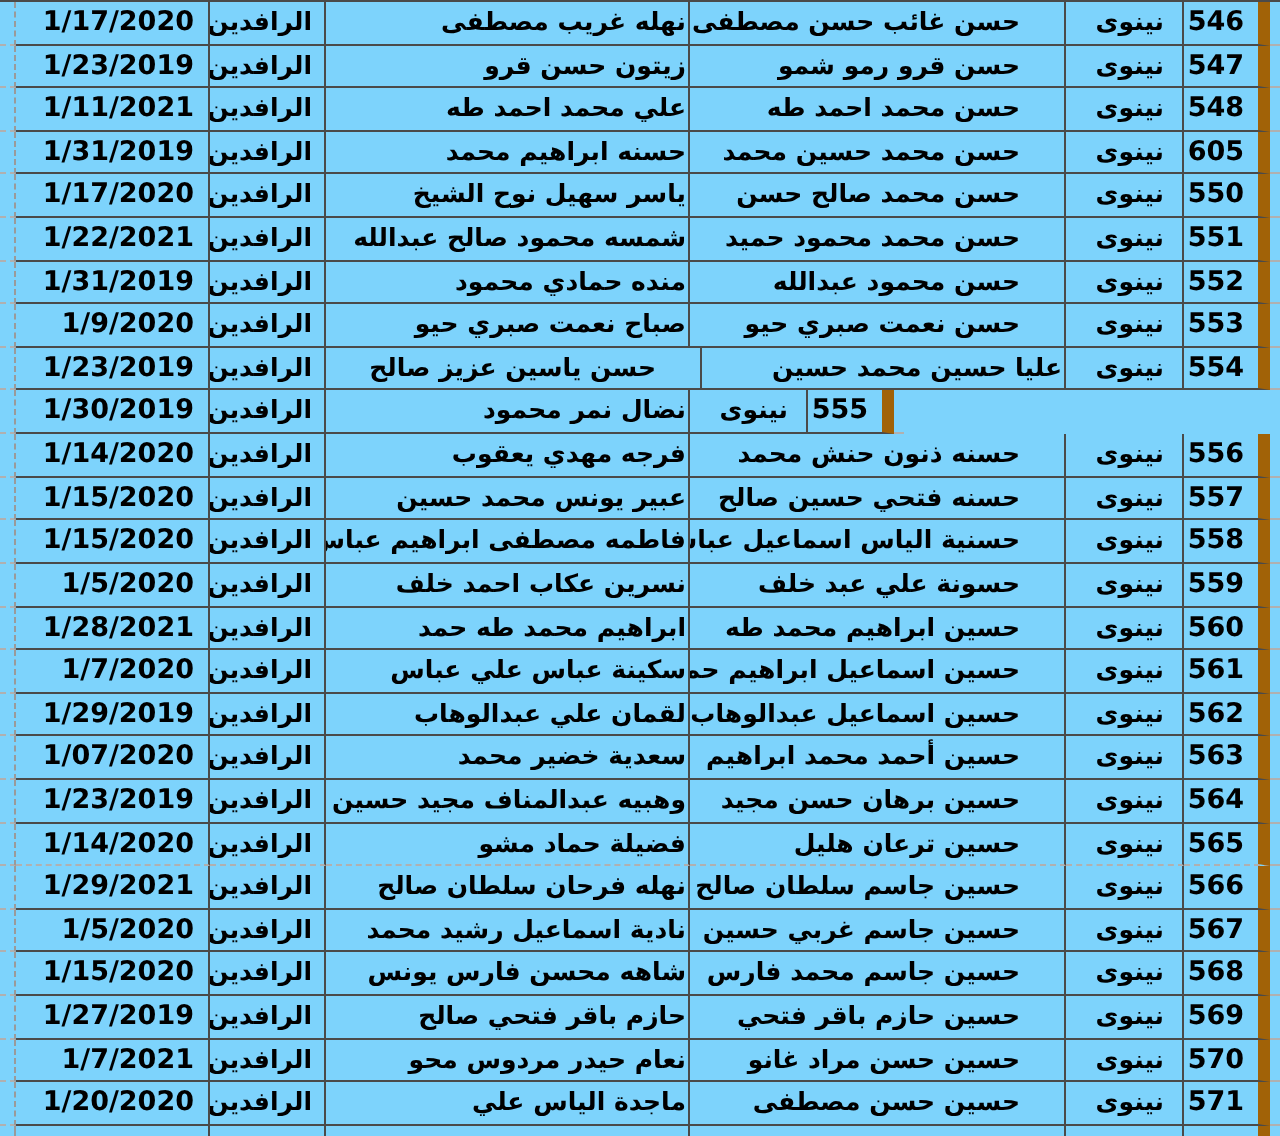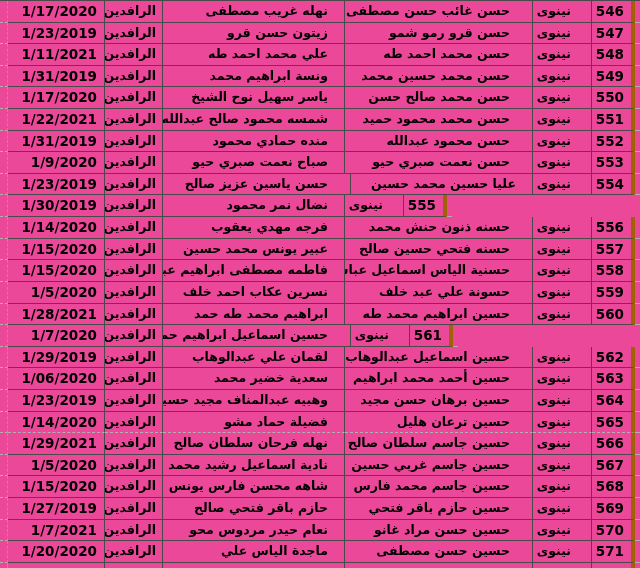--- a/index.html
+++ b/index.html
@@ -1,19 +1,19 @@
 <!DOCTYPE html>
 <html lang="ar"><head>
 <meta charset="utf-8">
 <style>
   html,body{margin:0;padding:0;background:#fff;}
   #screen{
     position:relative;
     width:640px;height:568px;
-    background:#ec4899;
+    background:#7dd3fc;
     overflow:hidden;
     font-family:"DejaVu Sans", sans-serif;
     font-weight:700;
     color:#000;
   }
   .rows-container{
     position:absolute;left:0;top:0;width:640px;
     border-top:1px solid #4a4a4a;
     box-sizing:border-box;
   }
@@ -28,24 +28,24 @@
     text-align:right;
     border-bottom:1px solid #4a4a4a;
   }
   
   .rows-container .row:nth-child(20) .cell{border-bottom:1px dashed #b0b0b0;}
   .row.partial .cell{border-bottom:none;}
 
   .c-sliver-l{width:8px;border-right:1px dashed #9a9a9a;border-bottom:1px dashed #b0b0b0;}
   .c-date   {width:97px;border-right:1px solid #4a4a4a;direction:ltr;font-size:13.5px;padding-right:7px;}
   .c-bank   {width:58px;border-right:1px solid #4a4a4a;direction:rtl;font-size:12.5px;padding-right:6px;}
-  .c-name2  {width:182px;border-right:1px solid #4a4a4a;direction:rtl;font-size:12.5px;padding-right:16px;}
+  .c-name2  {width:182px;border-right:1px solid #4a4a4a;direction:rtl;font-size:12.5px;padding-right:1px;}
   .c-name1  {width:188px;border-right:1px solid #4a4a4a;direction:rtl;font-size:12.5px;padding-right:22px;}
-  .c-city   {width:59px;border-right:1px solid #4a4a4a;direction:rtl;font-size:12.5px;padding-right:20px;}
-  .c-serial {width:43px;border-right:4px solid #a16207;direction:ltr;font-size:13.5px;padding-right:7px;}
+  .c-city   {width:59px;border-right:1px solid #4a4a4a;direction:rtl;font-size:12.5px;padding-right:9px;}
+  .c-serial {width:43px;border-right:6px solid #a16207;direction:ltr;font-size:13.5px;padding-right:7px;}
   .c-sliver-r{width:5px;border-bottom:1px dashed #b0b0b0;}
 </style>
 </head>
 <body>
 
 <div id="screen">
   <div class="rows-container">
 
   <div class="row">
     <div class="cell c-sliver-l"></div>
@@ -74,24 +74,24 @@
     <div class="cell c-name2">علي محمد احمد طه</div>
     <div class="cell c-name1">حسن محمد احمد طه</div>
     <div class="cell c-city">نينوى</div>
     <div class="cell c-serial">548</div>
     <div class="cell c-sliver-r"></div>
   </div>
       <div class="row">
     <div class="cell c-sliver-l"></div>
     <div class="cell c-date">1/31/2019</div>
     <div class="cell c-bank">الرافدين</div>
-    <div class="cell c-name2">ونسة ابراهيم محمد</div>
+    <div class="cell c-name2">حسنه ابراهيم محمد</div>
     <div class="cell c-name1">حسن محمد حسين محمد</div>
     <div class="cell c-city">نينوى</div>
-    <div class="cell c-serial">549</div>
+    <div class="cell c-serial">605</div>
     <div class="cell c-sliver-r"></div>
   </div>
       <div class="row">
     <div class="cell c-sliver-l"></div>
     <div class="cell c-date">1/17/2020</div>
     <div class="cell c-bank">الرافدين</div>
     <div class="cell c-name2">ياسر سهيل نوح الشيخ</div>
     <div class="cell c-name1">حسن محمد صالح حسن</div>
     <div class="cell c-city">نينوى</div>
     <div class="cell c-serial">550</div>
@@ -193,38 +193,39 @@
     <div class="cell c-name2">ابراهيم محمد طه حمد</div>
     <div class="cell c-name1">حسين ابراهيم محمد طه</div>
     <div class="cell c-city">نينوى</div>
     <div class="cell c-serial">560</div>
     <div class="cell c-sliver-r"></div>
   </div>
       <div class="row">
     <div class="cell c-sliver-l"></div>
     <div class="cell c-date">1/7/2020</div>
     <div class="cell c-bank">الرافدين</div>
+    <div class="cell c-name2">سكينة عباس علي عباس</div>
     <div class="cell c-name1">حسين اسماعيل ابراهيم حموش</div>
     <div class="cell c-city">نينوى</div>
     <div class="cell c-serial">561</div>
     <div class="cell c-sliver-r"></div>
   </div>
       <div class="row">
     <div class="cell c-sliver-l"></div>
     <div class="cell c-date">1/29/2019</div>
     <div class="cell c-bank">الرافدين</div>
     <div class="cell c-name2">لقمان علي عبدالوهاب</div>
     <div class="cell c-name1">حسين اسماعيل عبدالوهاب</div>
     <div class="cell c-city">نينوى</div>
     <div class="cell c-serial">562</div>
     <div class="cell c-sliver-r"></div>
   </div>
       <div class="row">
     <div class="cell c-sliver-l"></div>
-    <div class="cell c-date">1/06/2020</div>
+    <div class="cell c-date">1/07/2020</div>
     <div class="cell c-bank">الرافدين</div>
     <div class="cell c-name2">سعدية خضير محمد</div>
     <div class="cell c-name1">حسين أحمد محمد ابراهيم</div>
     <div class="cell c-city">نينوى</div>
     <div class="cell c-serial">563</div>
     <div class="cell c-sliver-r"></div>
   </div>
       <div class="row">
     <div class="cell c-sliver-l"></div>
     <div class="cell c-date">1/23/2019</div>

